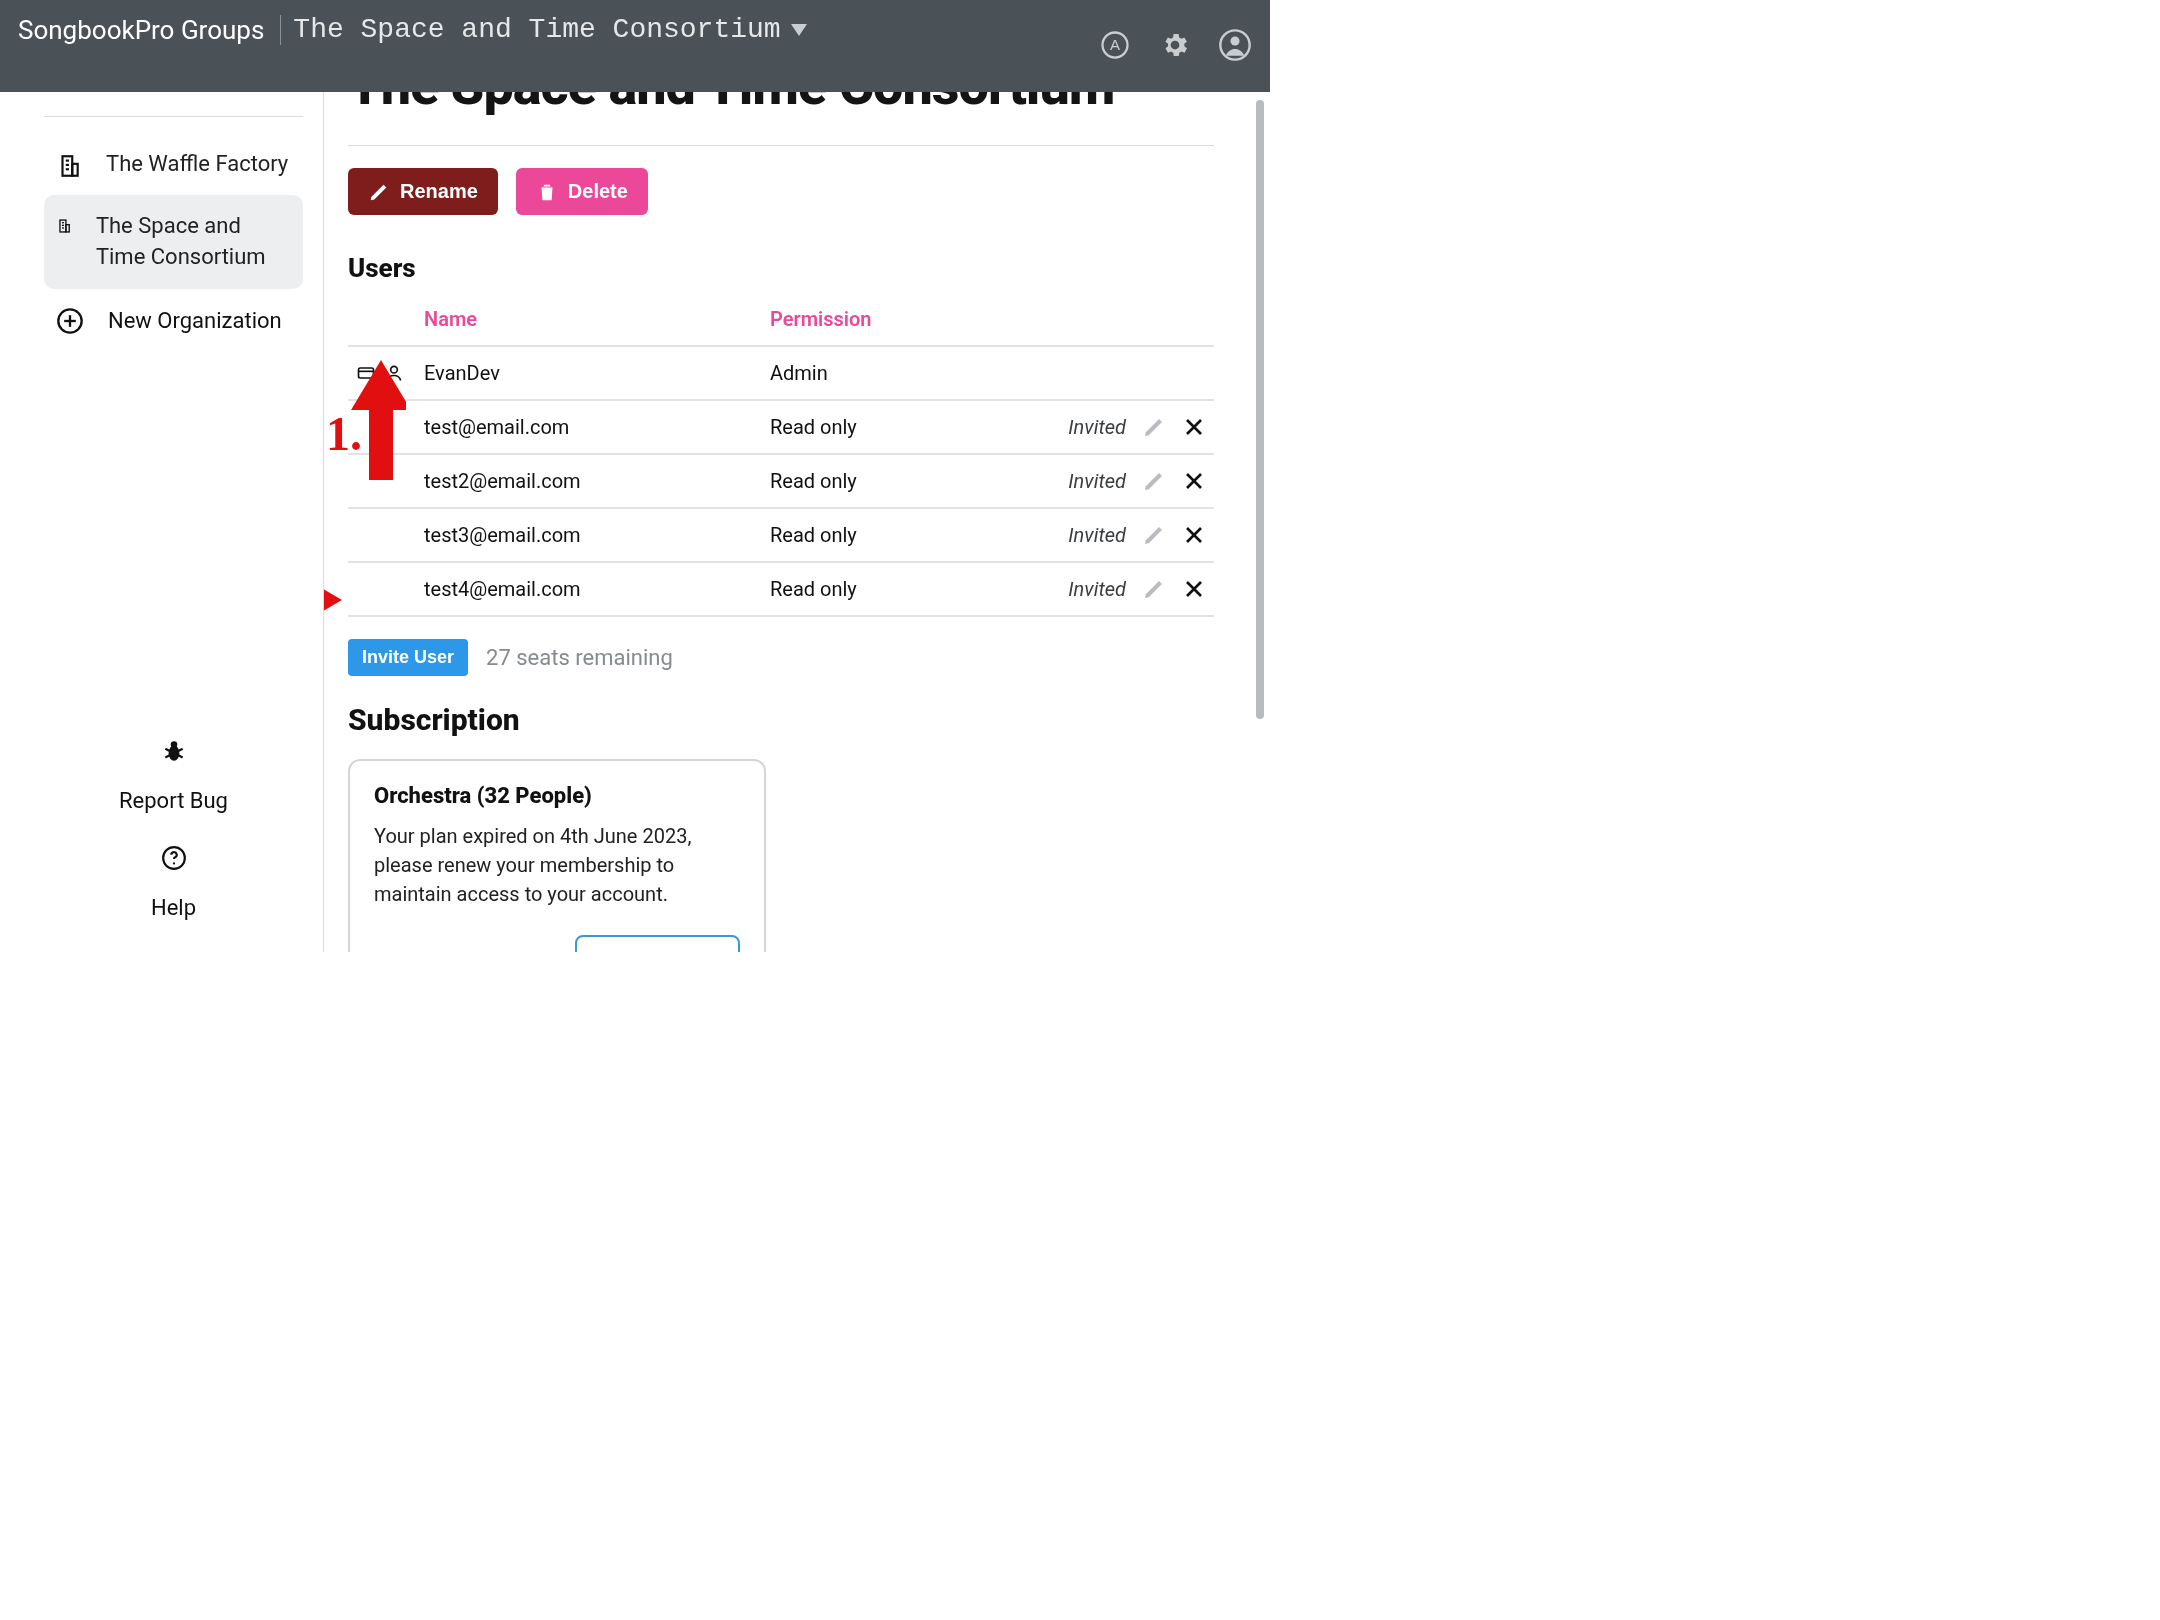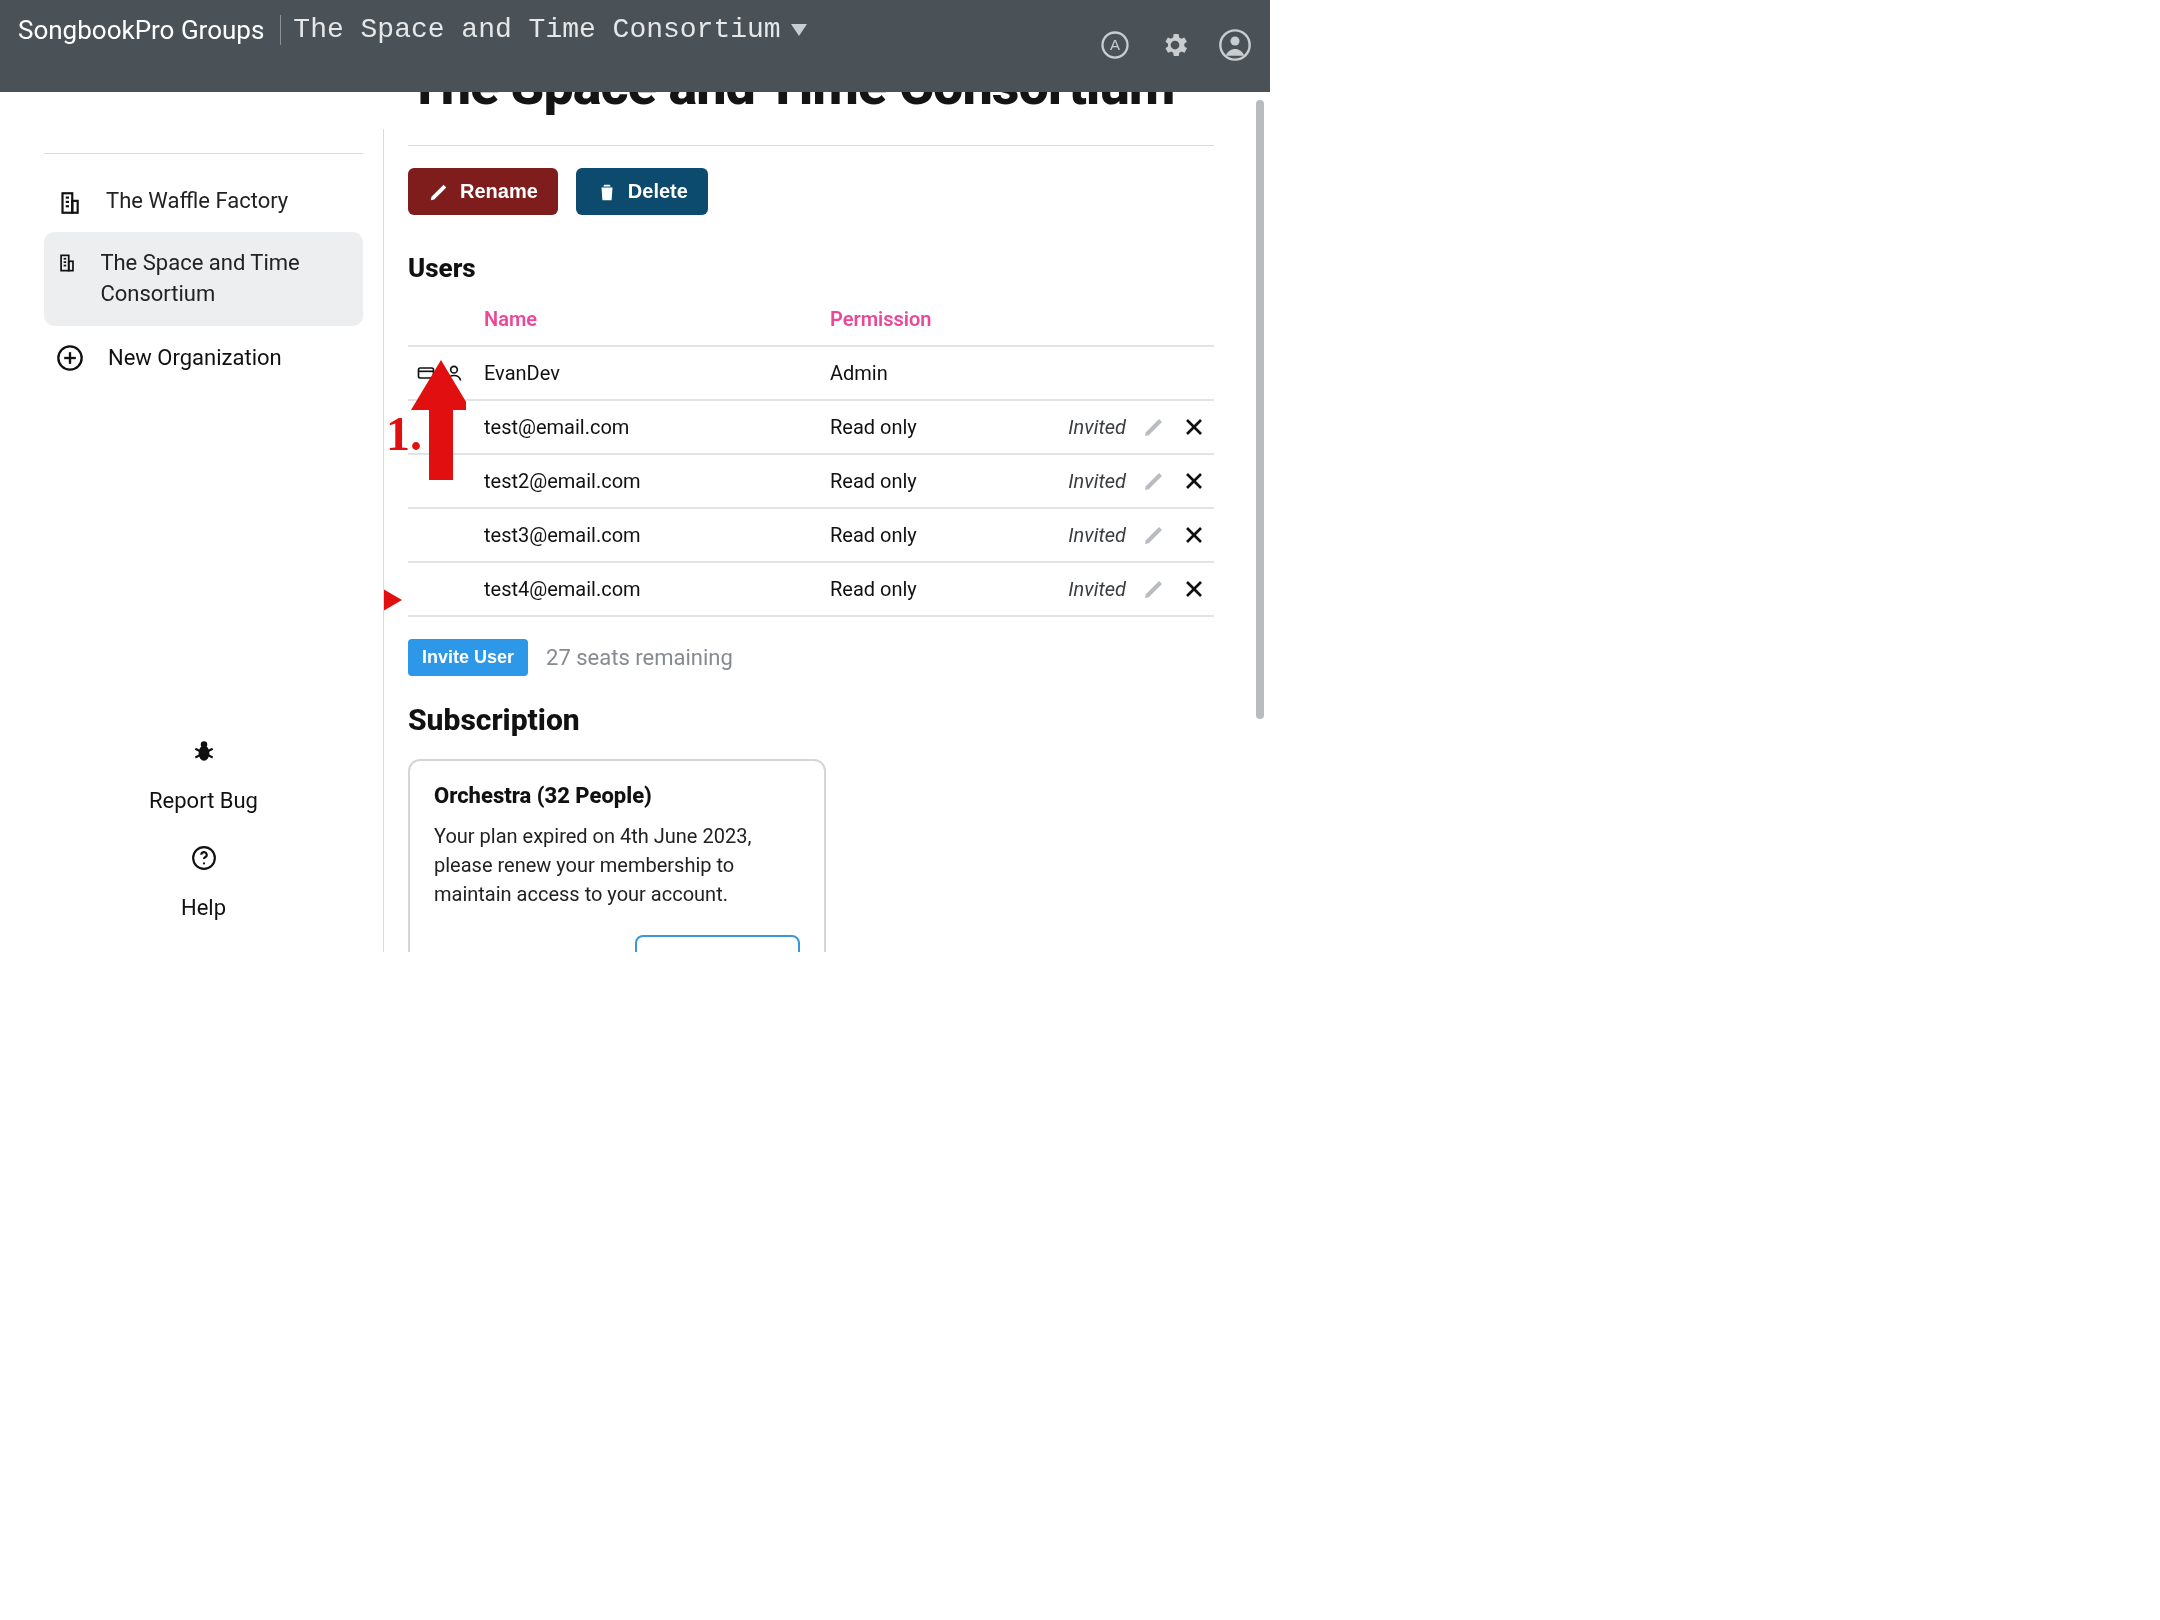--- a/index.html
+++ b/index.html
@@ -9,21 +9,21 @@
   .topbar { position: relative; height: 92px; background: #4a5258; color: #fff; display: flex; align-items: flex-start; padding: 14px 18px 0 18px; }
   .topbar-left { display: flex; flex-direction: row; gap: 12px; }
   .app-title { font-size: 26px; font-weight: 400; display: flex; align-items: center; gap: 16px; }
   .app-title .divider { width: 1px; height: 30px; background: #8a9197; display: inline-block; }
   .org-selector { font-family: "Courier New", monospace; font-size: 28px; display: flex; align-items: center; gap: 10px; color: #e5e7e8; }
   .topbar-right { position: absolute; right: 18px; top: 28px; display: flex; gap: 26px; align-items: center; }
   .top-icon { width: 34px; height: 34px; color: #d0d4d7; display: flex; align-items: center; justify-content: center; }
 
   
   .page { display: flex; height: calc(100% - 92px); }
-  .sidebar { width: 384px; border-right: 1px solid #d9dcdf; padding: 24px 20px 16px 44px; display: flex; flex-direction: column; position: relative; margin-top: 37px; }
+  .sidebar { width: 324px; border-right: 1px solid #d9dcdf; padding: 24px 20px 16px 44px; display: flex; flex-direction: column; position: relative; }
   .sidebar-divider { height: 1px; background: #d9dcdf; margin: 0 0 18px 0; }
   .side-item { display: flex; align-items: flex-start; gap: 24px; padding: 16px 12px; border-radius: 10px; font-size: 22px; color: #222; cursor: pointer; }
   .side-item.selected { background: #eceef0; }
   .side-item .org-icon { width: 26px; height: 26px; margin-top: 2px; }
   .side-item .multi-line { line-height: 1.4; }
   .side-new { display: flex; align-items: center; gap: 24px; padding: 18px 12px; font-size: 22px; cursor: pointer; }
   .side-new .plus-circ { width: 28px; height: 28px; }
   .sidebar-bottom { margin-top: auto; }
   .sb-bottom-item { display: flex; align-items: center; gap: 24px; padding: 16px 12px; font-size: 22px; cursor: pointer; flex-direction: column; }
 
@@ -31,21 +31,21 @@
   .main { flex: 1; padding: 0 56px 24px 24px; position: relative; overflow: hidden; }
   .main-scroll { position: absolute; right: 6px; top: 8px; width: 8px; bottom: 16px; background: transparent; }
   .main-scroll .thumb { position: absolute; top: 0; width: 8px; height: 74%; background: #b8bcbf; border-radius: 4px; }
 
   .org-heading { font-size: 54px; font-weight: 800; color: #141414; margin-top: -38px; white-space: nowrap; letter-spacing: -1px; }
   .heading-rule { height: 1px; background: #d9dcdf; margin: 28px 0 22px 0; }
 
   .action-row { display: flex; gap: 18px; margin-bottom: 38px; }
   .btn { display: inline-flex; align-items: center; gap: 10px; border: none; border-radius: 6px; padding: 12px 20px; font-size: 20px; font-weight: 600; cursor: pointer; }
   .btn-primary { background: #7f1d1d; color: #fff; justify-content: center; }
-  .btn-danger  { background: #0c4a6e; color: #fff; }
+  .btn-danger  { background: #ec4899; color: #fff; }
   .btn-small   { background: #2d97e8; color: #fff; font-size: 18px; padding: 8px 14px; border-radius: 4px; }
   .btn-icon { width: 22px; height: 22px; }
 
   .section-title { font-size: 26px; font-weight: 800; margin-bottom: 14px; }
   .section-title.sub { font-size: 30px; margin-top: 26px; }
 
   
   .table { width: 100%; border-collapse: collapse; }
   .table th { text-align: left; font-size: 20px; font-weight: 600; color: #ec4899; padding: 10px 8px 14px 8px; }
   .table th.col-icons { width: 68px; }

